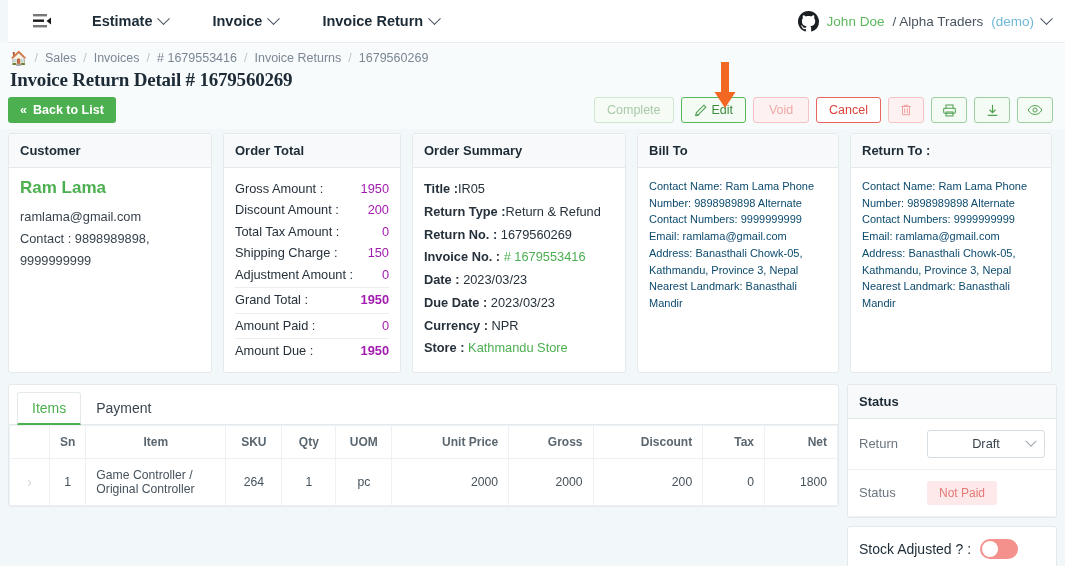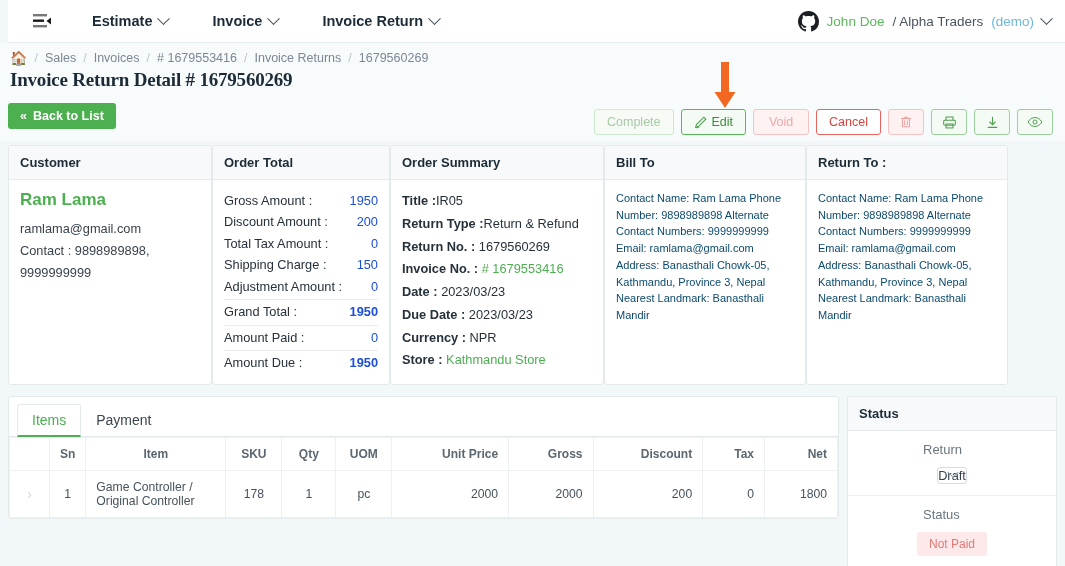--- a/index.html
+++ b/index.html
@@ -47,51 +47,51 @@
   .actionbar { display:flex; align-items:center; padding: 6px 12px 6px 8px; background:#f8fbfc; }
   .btn-back {
     background:#4caf50; color:#fff; border:none; border-radius:3px;
     font-size:12.5px; font-weight:bold; padding:6px 12px; cursor:pointer;
     display:flex; align-items:center; gap:6px;
   }
   .right-actions { margin-left:auto; display:flex; align-items:center; gap:7px; }
   .abtn {
     height:26px; min-width:56px; border-radius:3px; font-size:12.5px;
     display:flex; align-items:center; justify-content:center; gap:5px;
-    padding:0 12px; cursor:pointer; background:#fff;margin-top:12px;
+    padding:0 12px; cursor:pointer; background:#fff;
   }
   .abtn.green-dim { border:1px solid #cfe6cf; color:#a8c9a8; background:#f6fbf6; cursor:default; }
   .abtn.green { border:1px solid #57b857; color:#3d8b3d; background:#f4fbf4; }
   .abtn.red-dim { border:1px solid #f5c3c3; color:#efa8a8; background:#fdf1f1; cursor:default; }
   .abtn.red { border:1px solid #e9645f; color:#d9433d; background:#fff; }
   .abtn.icon-only { min-width:36px; padding:0; }
   .abtn.red-dim.icon-only { color:#f09b9b; }
   .abtn.green.icon-only { color:#4f9e4f; border-color:#9dcf9d; }
 
   
   .arrow-anno { position:absolute; left:714px; top:62px; width:22px; height:48px; pointer-events:none; }
 
   
-  .panels { display:flex; gap:0; padding: 4px 8px 0 8px; align-items:stretch; }
+  .panels { display:flex; gap:11px; padding: 4px 8px 0 8px; align-items:stretch; }
   .panel { background:#fff; border:1px solid #e4e9ec; border-radius:3px; display:flex; flex-direction:column; }
   .panel-head { background:#f7f9fa; border-bottom:1px solid #e4e9ec; padding:9px 11px; font-weight:bold; font-size:13px; color:#1c2b36; }
   .panel-body { padding:10px 11px; flex:1; }
 
   .p-customer { width:204px; }
   .p-total   { width:178px; }
   .p-summary { width:214px; }
   .p-bill    { width:202px; }
   .p-return  { width:202px; }
 
   .cust-name { font-size:17px; color:#4caf50; font-weight:bold; margin-bottom:8px; }
   .cust-line { font-size:12.8px; color:#39434d; line-height:1.72; }
 
   .tot-row { display:flex; justify-content:space-between; font-size:12.8px; line-height:1.52; padding:1px 0; }
   .tot-row .lbl { font-weight:normal; color:#26313b; }
-  .tot-row .val { color:#1d4ed8; }
+  .tot-row .val { color:#a21caf; }
   .tot-row.sep { border-top:1px solid #e9edf0; margin-top:2px; padding-top:2px; }
   .tot-row.bold .val { font-weight:bold; }
   .val-green { color:#4caf50; }
   .val-red { color:#e0605a; }
 
   .sum-row { font-size:12.8px; line-height:1.78; color:#26313b; }
   .sum-row .k { font-weight:bold; }
   .lnk { color:#4caf50; }
 
   .addr { font-size:11px; line-height:1.52; color:#0c4a6e; }
@@ -104,21 +104,21 @@
   .tab.active { color:#4caf50; background:#fff; border-color:#e4e9ec; border-bottom:2px solid #4caf50; border-radius:3px 3px 0 0; }
 
   table { width:100%; border-collapse:collapse; }
   th { font-size:12px; font-weight:bold; color:#5b6770; padding:9px 10px; border:1px solid #eef1f3; background:#fff; }
   td { font-size:12.2px; color:#46525c; padding:9px 10px; border:1px solid #eef1f3; }
   th.num, td.num { text-align:right; }
   th.ctr, td.ctr { text-align:center; }
   td.expand { color:#cfd6dc; text-align:center; cursor:pointer; font-size:14px; }
 
   .status-card { width:210px; background:#fff; border:1px solid #e4e9ec; border-radius:3px; }
-  .st-row { display:flex; align-items:center; padding:11px; border-bottom:1px solid #eef1f3; gap:10px;flex-direction:column; }
+  .st-row { display:flex; align-items:center; padding:11px; border-bottom:1px solid #eef1f3; gap:10px; }
   .st-label { font-size:13px; color:#6b7680; width:58px; }
   .select {
     flex:1; height:28px; border:1px solid #d6dde2; border-radius:3px; background:#fff;
     display:flex; align-items:center; justify-content:center; position:relative;
     font-size:12.8px; color:#39434d; cursor:pointer;
   }
   .select .sc { position:absolute; right:9px; width:8px; height:8px; border-right:1.4px solid #9aa5ae; border-bottom:1.4px solid #9aa5ae; transform:rotate(45deg) translate(-2px,-2px); }
   .badge-np { background:#fde9e9; color:#e37a76; font-size:12px; padding:5px 12px; border-radius:3px; }
   .stock-card { width:210px; margin-top:8px; background:#fff; border:1px solid #e4e9ec; border-radius:3px; padding:12px 11px; display:flex; align-items:center; gap:9px; }
   .stock-lbl { font-size:14px; color:#1c2b36; }
@@ -367,21 +367,21 @@
           <th class="num">Discount</th>
           <th class="num">Tax</th>
           <th class="num">Net</th>
         </tr>
       </thead>
       <tbody>
         <tr>
           <td class="expand">›</td>
           <td class="ctr">1</td>
           <td>Game Controller / Original Controller</td>
-          <td class="ctr">178</td>
+          <td class="ctr">264</td>
           <td class="ctr">1</td>
           <td class="ctr">pc</td>
           <td class="num">2000</td>
           <td class="num">2000</td>
           <td class="num">200</td>
           <td class="num">0</td>
           <td class="num">1800</td>
         </tr>
       </tbody>
     </table>

